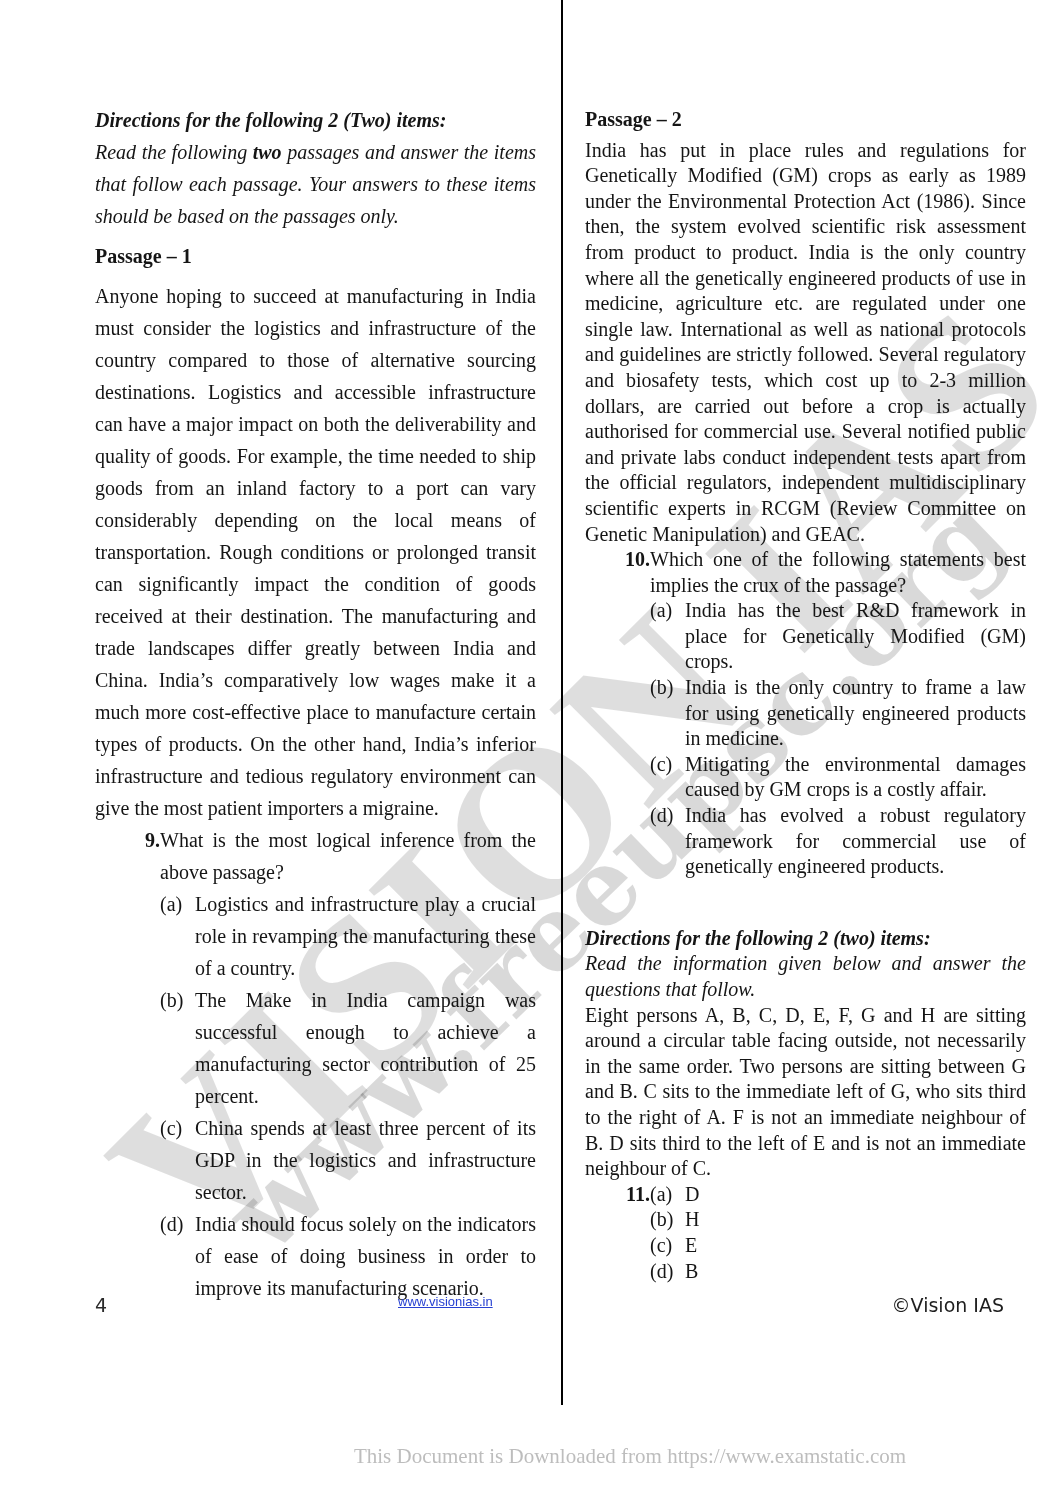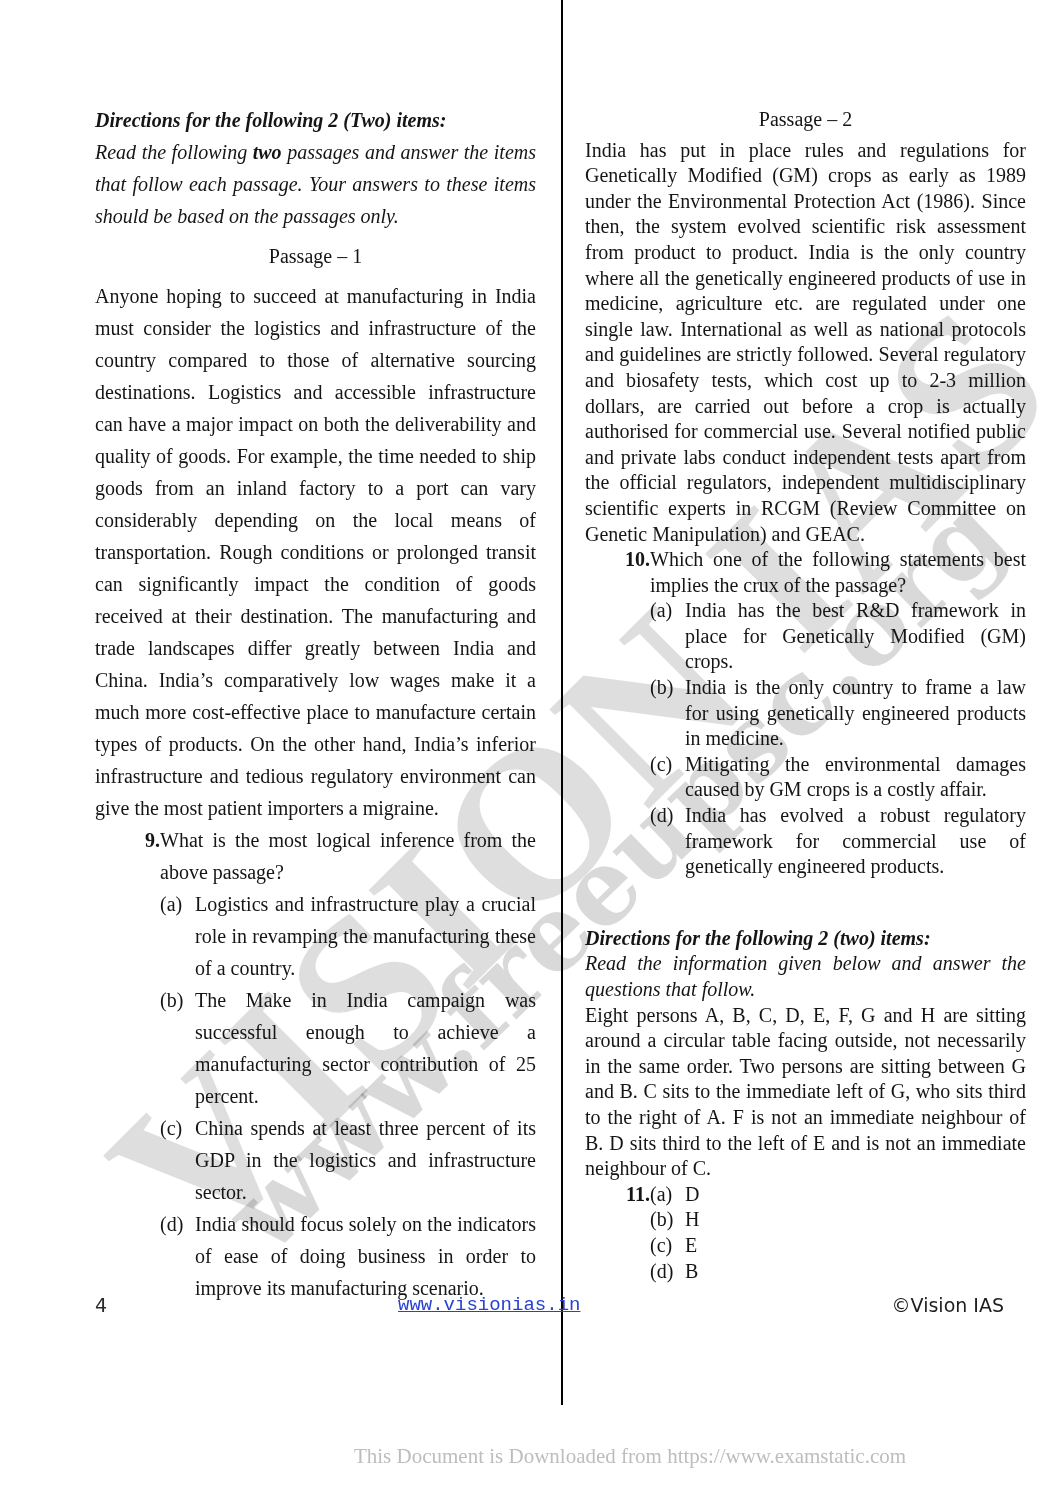--- a/index.html
+++ b/index.html
@@ -48,38 +48,38 @@
     font-size:20px;
     text-align:justify;
   }
   .col-left{left:95px;top:104px;line-height:32px;}
   .col-right{left:585px;top:107px;line-height:25.6px;}
   p{margin:0;}
   .bi{font-weight:bold;font-style:italic;text-align:left;}
   .it{font-style:italic;}
   .it b{font-style:italic;margin-top:35px;}
   .passage-title{
-    text-align:center;font-weight:normal;margin:8px 0;
+    font-weight:bold;margin:8px 0;
   }
   .col-right .passage-title{margin:0 0 5px 0;}
   .question{display:flex;margin:0;}
   .qnum{width:65px;flex-shrink:0;font-weight:bold;text-align:right;}
   .qbody{flex:1;min-width:0;}
   .option{display:flex;}
   .olabel{width:35px;flex-shrink:0;text-align:left;}
   .otext{flex:1;min-width:0;}
   .gap-top{margin-top:46px;}
   
   .footer-pagenum{
     position:absolute;left:95px;top:1294px;
     font-family:"DejaVu Sans", sans-serif;font-size:19px;color:#2a2a2a;
   }
   .footer-link{
     position:absolute;left:398px;top:1294px;width:140px;
-    font-family:Liberation Mono, monospace;font-size:19px;
+    font-family:Liberation Sans, sans-serif;font-size:13px;
     text-decoration:underline;
     cursor:pointer;
   }
   .footer-copy{
     position:absolute;right:54px;top:1294px;
     font-family:"DejaVu Sans", sans-serif;font-size:19px;color:#1e1e1e;
   }
   .bottom-note{
     position:absolute;left:200px;top:1444px;width:860px;
     text-align:center;

